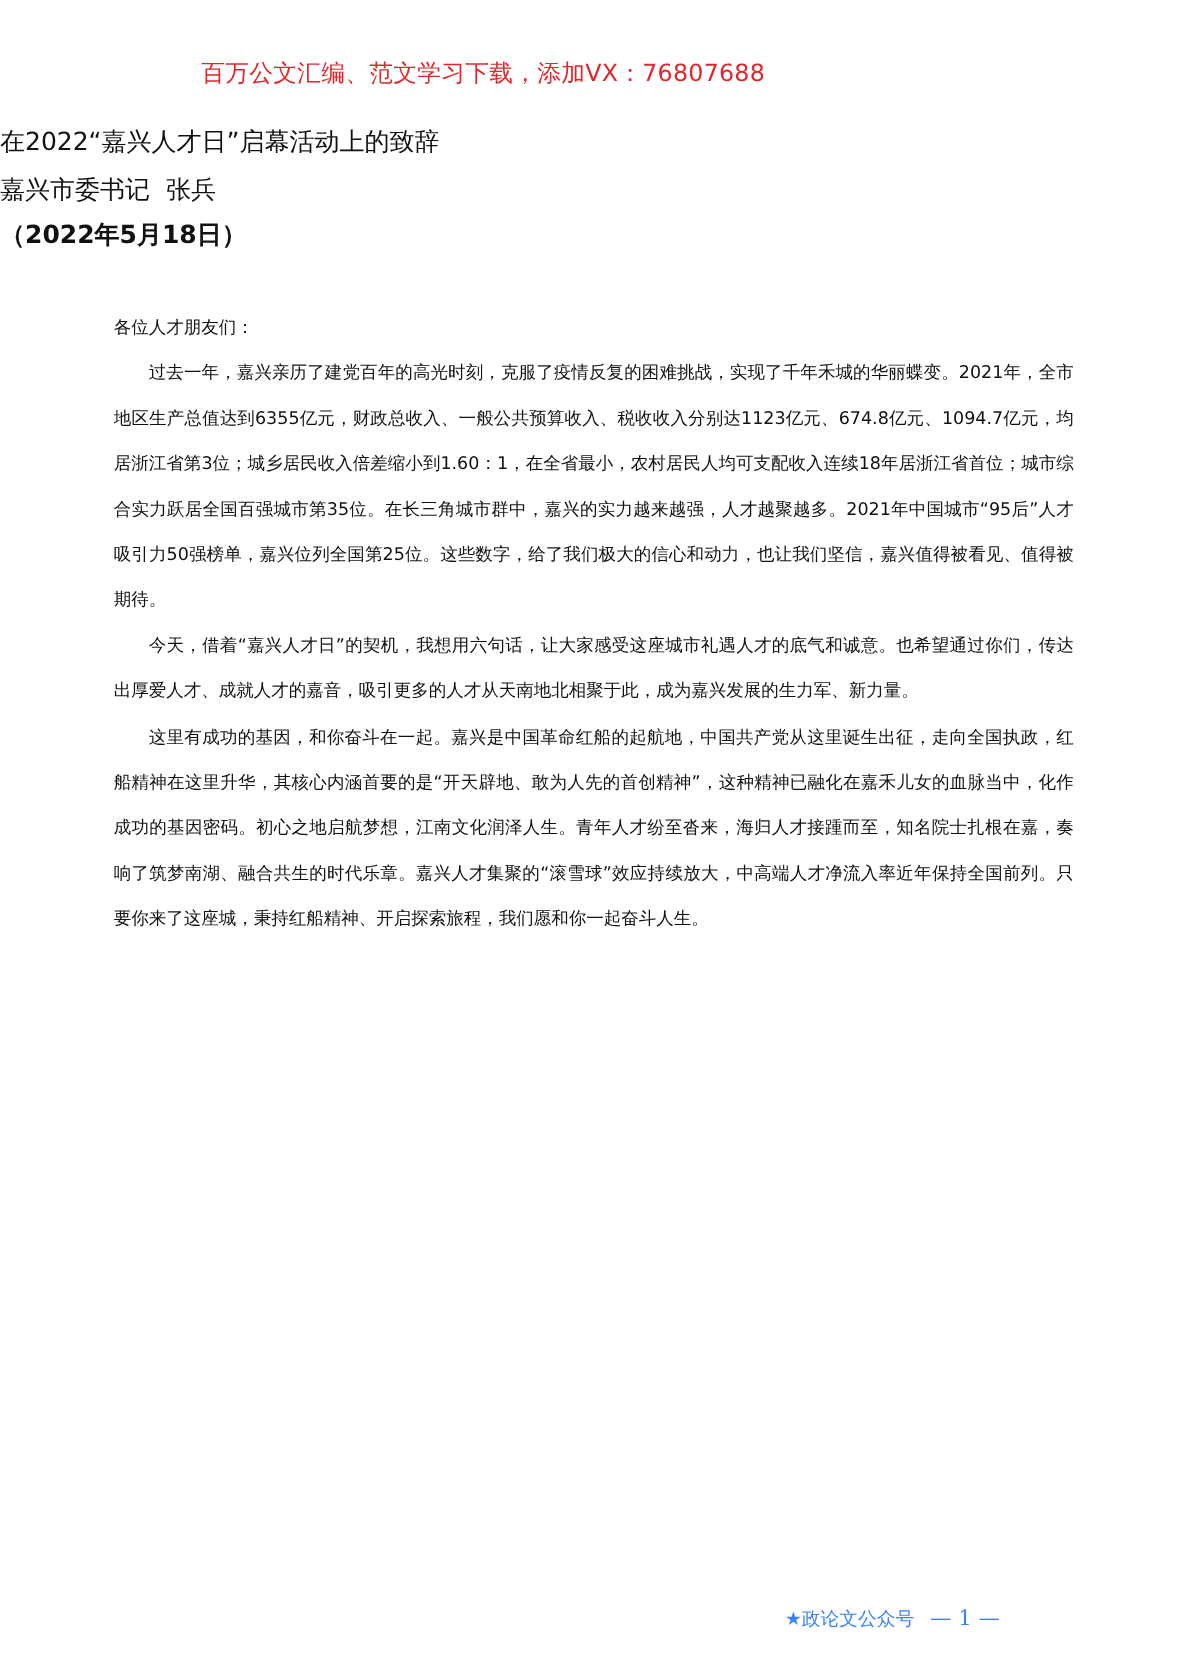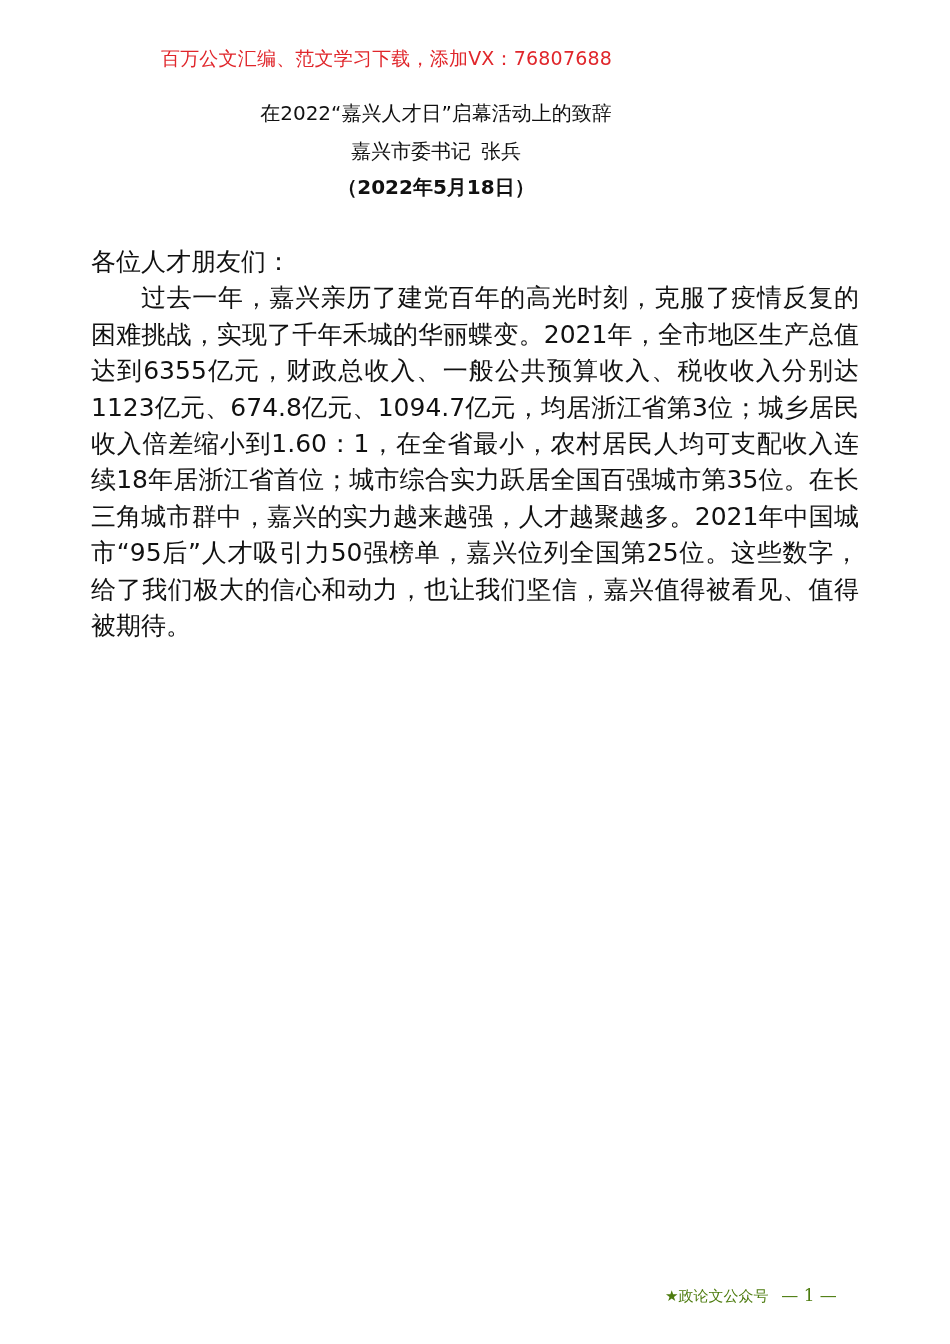--- a/index.html
+++ b/index.html
@@ -1,39 +1,41 @@
 <!DOCTYPE html>
 <html><head>
 <meta charset="utf-8">
 <style>
   html, body { margin: 0; padding: 0; background: #ffffff; }
   body { width: 950px; height: 1344px; position: relative; overflow: hidden;
          font-family: "DejaVu Sans", "Liberation Sans", sans-serif; color: #111; }
   .banner { position: absolute; top: 46px; left: 0; width: 773px; text-align: center;
             font-size: 19px; color: #e0262b; letter-spacing: 0.2px; }
-  .title { position: absolute; left: 0; width: 872px; text-align: center; font-size: 20px; color: #111; }
+  .title { position: absolute; left: 0; width: 872px; text-align: left; font-size: 20px; color: #111; }
   .t1 { top: 100px; }
-  .t2 { top: 138px; font-family: Liberation Serif, serif; }
+  .t2 { top: 138px; }
   .t3 { top: 174px; font-weight: bold; }
-  .body { position: absolute; left: 91px; top: 244px; width: 768px; font-size: 25px; line-height: 36.4px; }
+  .body { position: absolute; left: 91px; top: 244px; width: 768px; font-size: 14px; line-height: 36.4px; }
   .body p { margin: 0; text-align: justify; }
   .body p.indent { text-indent: 2em; }
-  .footer { position: absolute; top: 1285px; left: 628px; font-size: 15px; color: #4d7c0f; white-space: nowrap; margin-left: 37px; }
+  .footer { position: absolute; top: 1285px; left: 628px; font-size: 15px; color: #3b82f6; white-space: nowrap; }
   .footer .pg { font-family: "DejaVu Serif", "Liberation Serif", serif; font-size: 17px; margin-left: 8px; }
 </style>
 </head>
 <body>
 
 <div class="banner">百万公文汇编、范文学习下载，添加VX：76807688</div>
 
 <div class="title t1">在2022“嘉兴人才日”启幕活动上的致辞</div>
 <div class="title t2" style="white-space:pre;">嘉兴市委书记  张兵</div>
 <div class="title t3">（2022年5月18日）</div>
 
 <div class="body">
   <p>各位人才朋友们：</p>
   <p class="indent">过去一年，嘉兴亲历了建党百年的高光时刻，克服了疫情反复的困难挑战，实现了千年禾城的华丽蝶变。2021年，全市地区生产总值达到6355亿元，财政总收入、一般公共预算收入、税收收入分别达1123亿元、674.8亿元、1094.7亿元，均居浙江省第3位；城乡居民收入倍差缩小到1.60：1，在全省最小，农村居民人均可支配收入连续18年居浙江省首位；城市综合实力跃居全国百强城市第35位。在长三角城市群中，嘉兴的实力越来越强，人才越聚越多。2021年中国城市“95后”人才吸引力50强榜单，嘉兴位列全国第25位。这些数字，给了我们极大的信心和动力，也让我们坚信，嘉兴值得被看见、值得被期待。</p>
+  <p class="indent">今天，借着“嘉兴人才日”的契机，我想用六句话，让大家感受这座城市礼遇人才的底气和诚意。也希望通过你们，传达出厚爱人才、成就人才的嘉音，吸引更多的人才从天南地北相聚于此，成为嘉兴发展的生力军、新力量。</p>
+  <p class="indent">这里有成功的基因，和你奋斗在一起。嘉兴是中国革命红船的起航地，中国共产党从这里诞生出征，走向全国执政，红船精神在这里升华，其核心内涵首要的是“开天辟地、敢为人先的首创精神”，这种精神已融化在嘉禾儿女的血脉当中，化作成功的基因密码。初心之地启航梦想，江南文化润泽人生。青年人才纷至沓来，海归人才接踵而至，知名院士扎根在嘉，奏响了筑梦南湖、融合共生的时代乐章。嘉兴人才集聚的“滚雪球”效应持续放大，中高端人才净流入率近年保持全国前列。只要你来了这座城，秉持红船精神、开启探索旅程，我们愿和你一起奋斗人生。</p>
 </div>
 
 <div class="footer">
   <span>★政论文公众号</span>
   <span class="pg">— 1 —</span>
 </div>
 
 </body></html>

